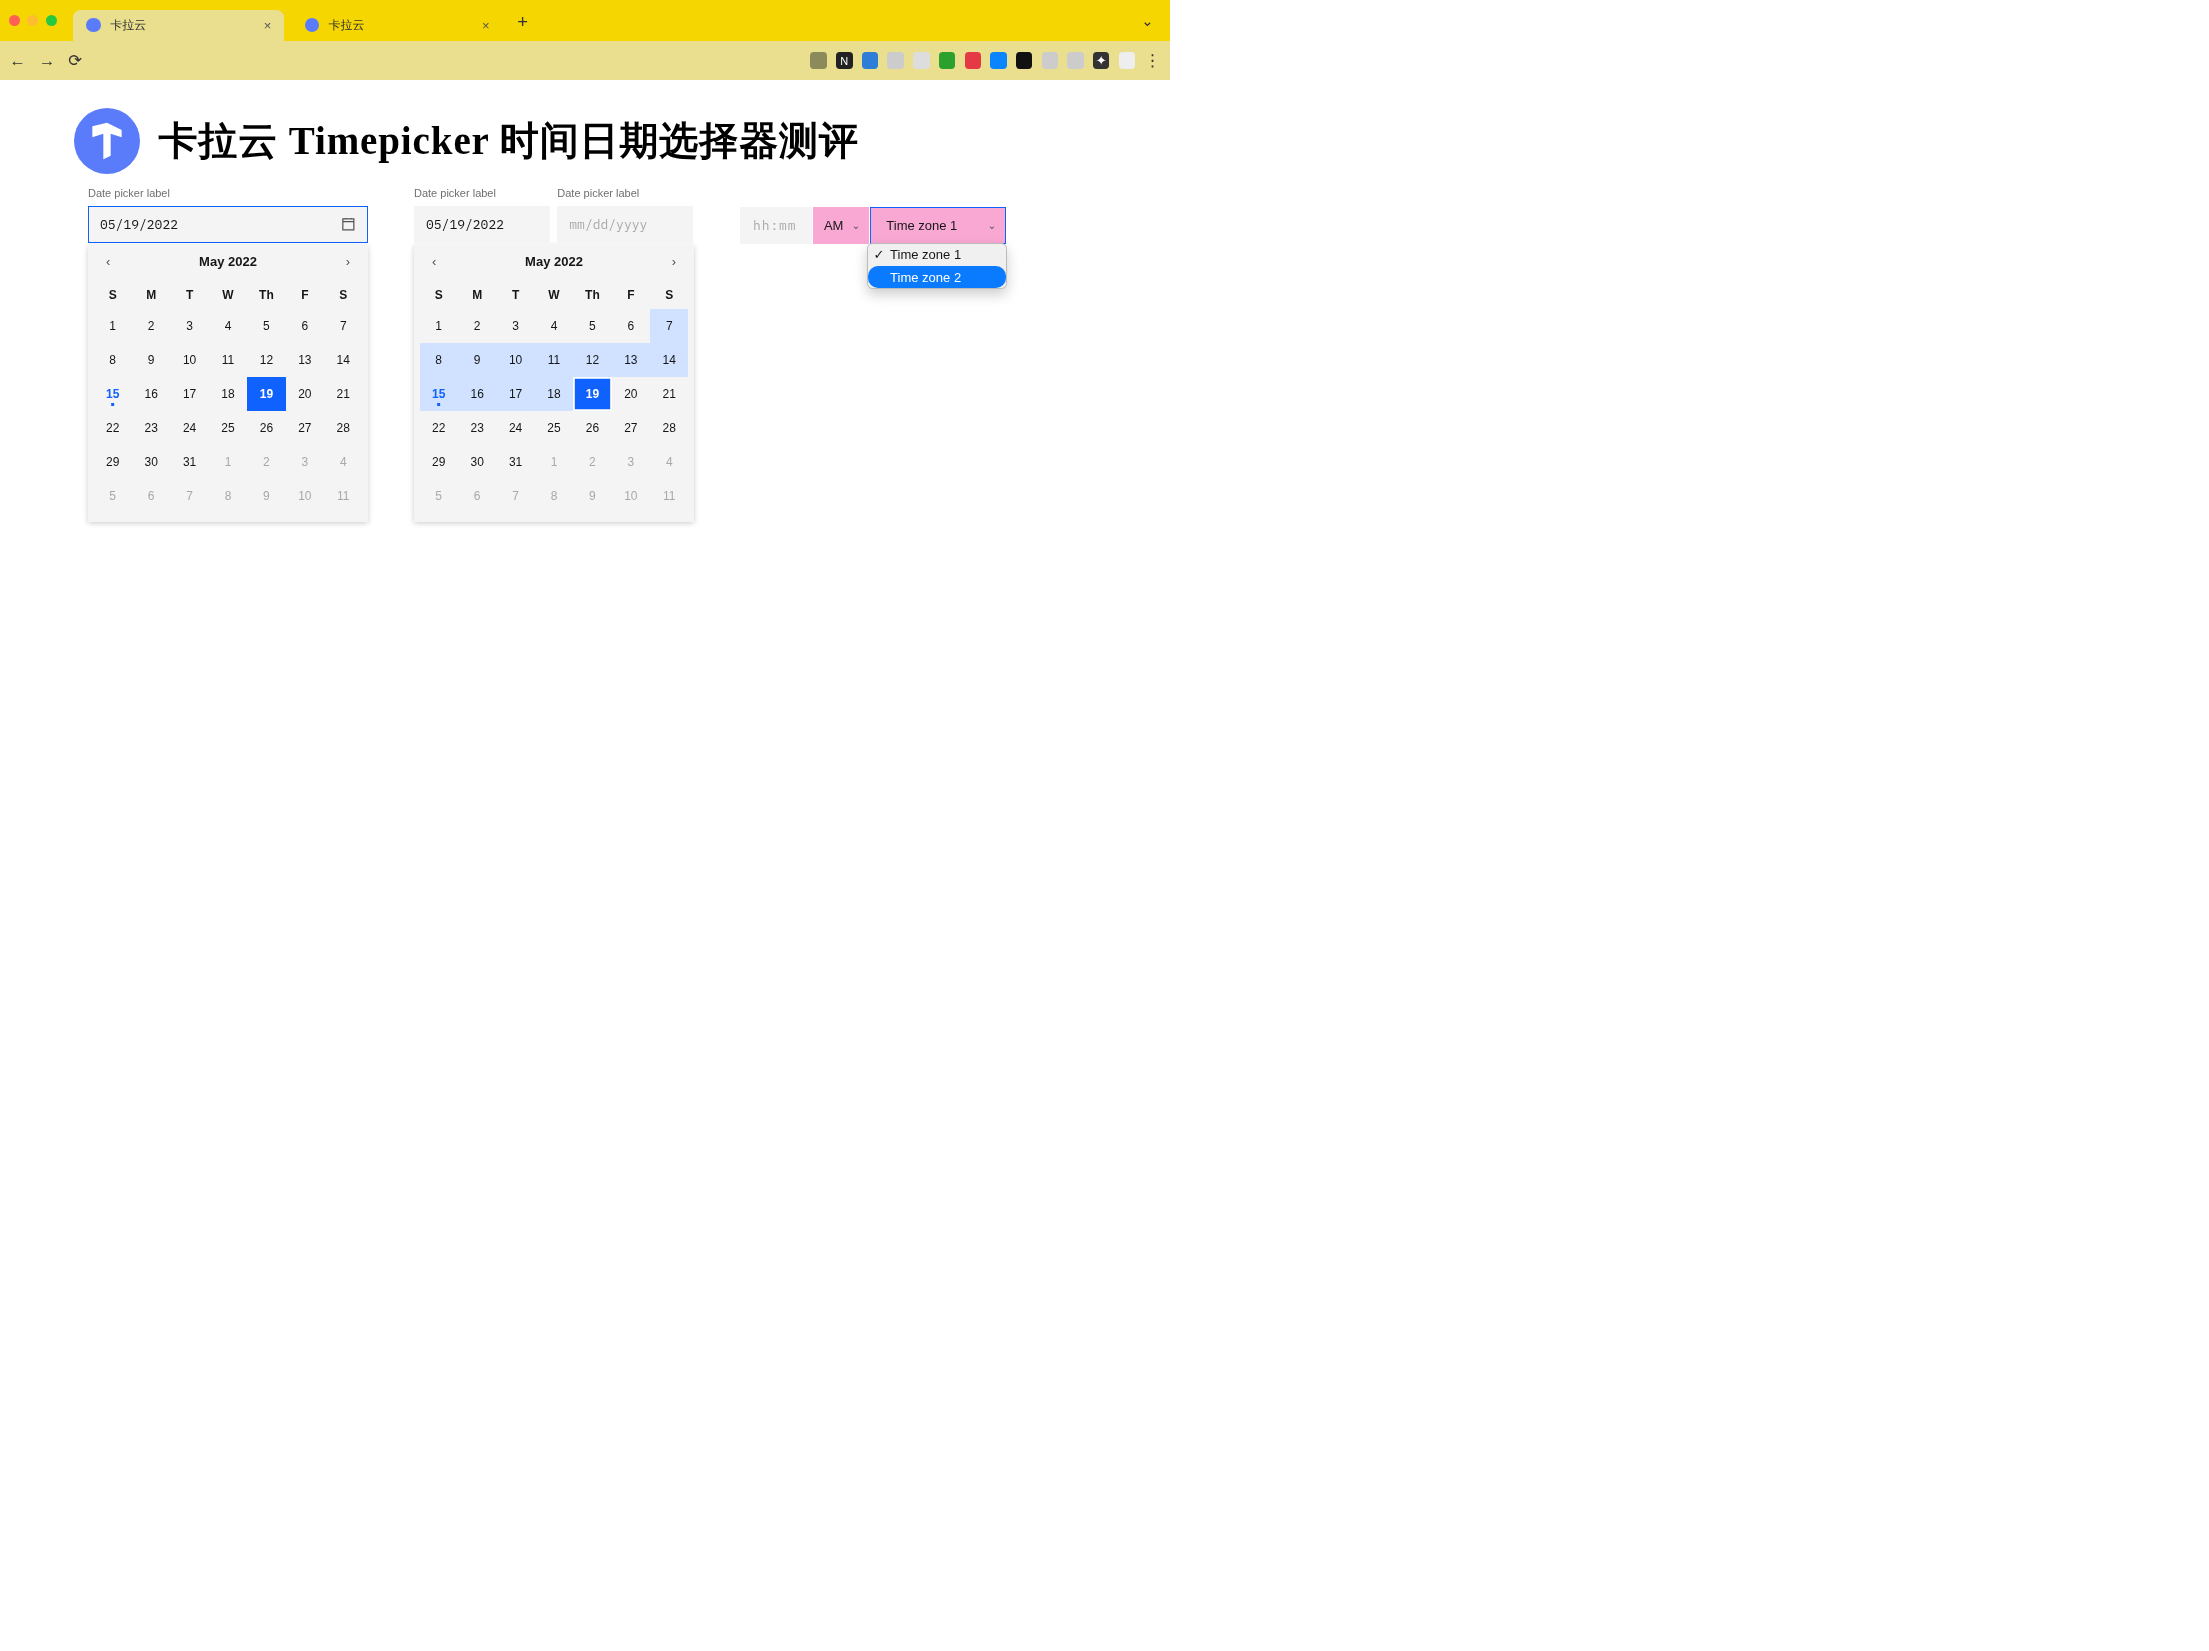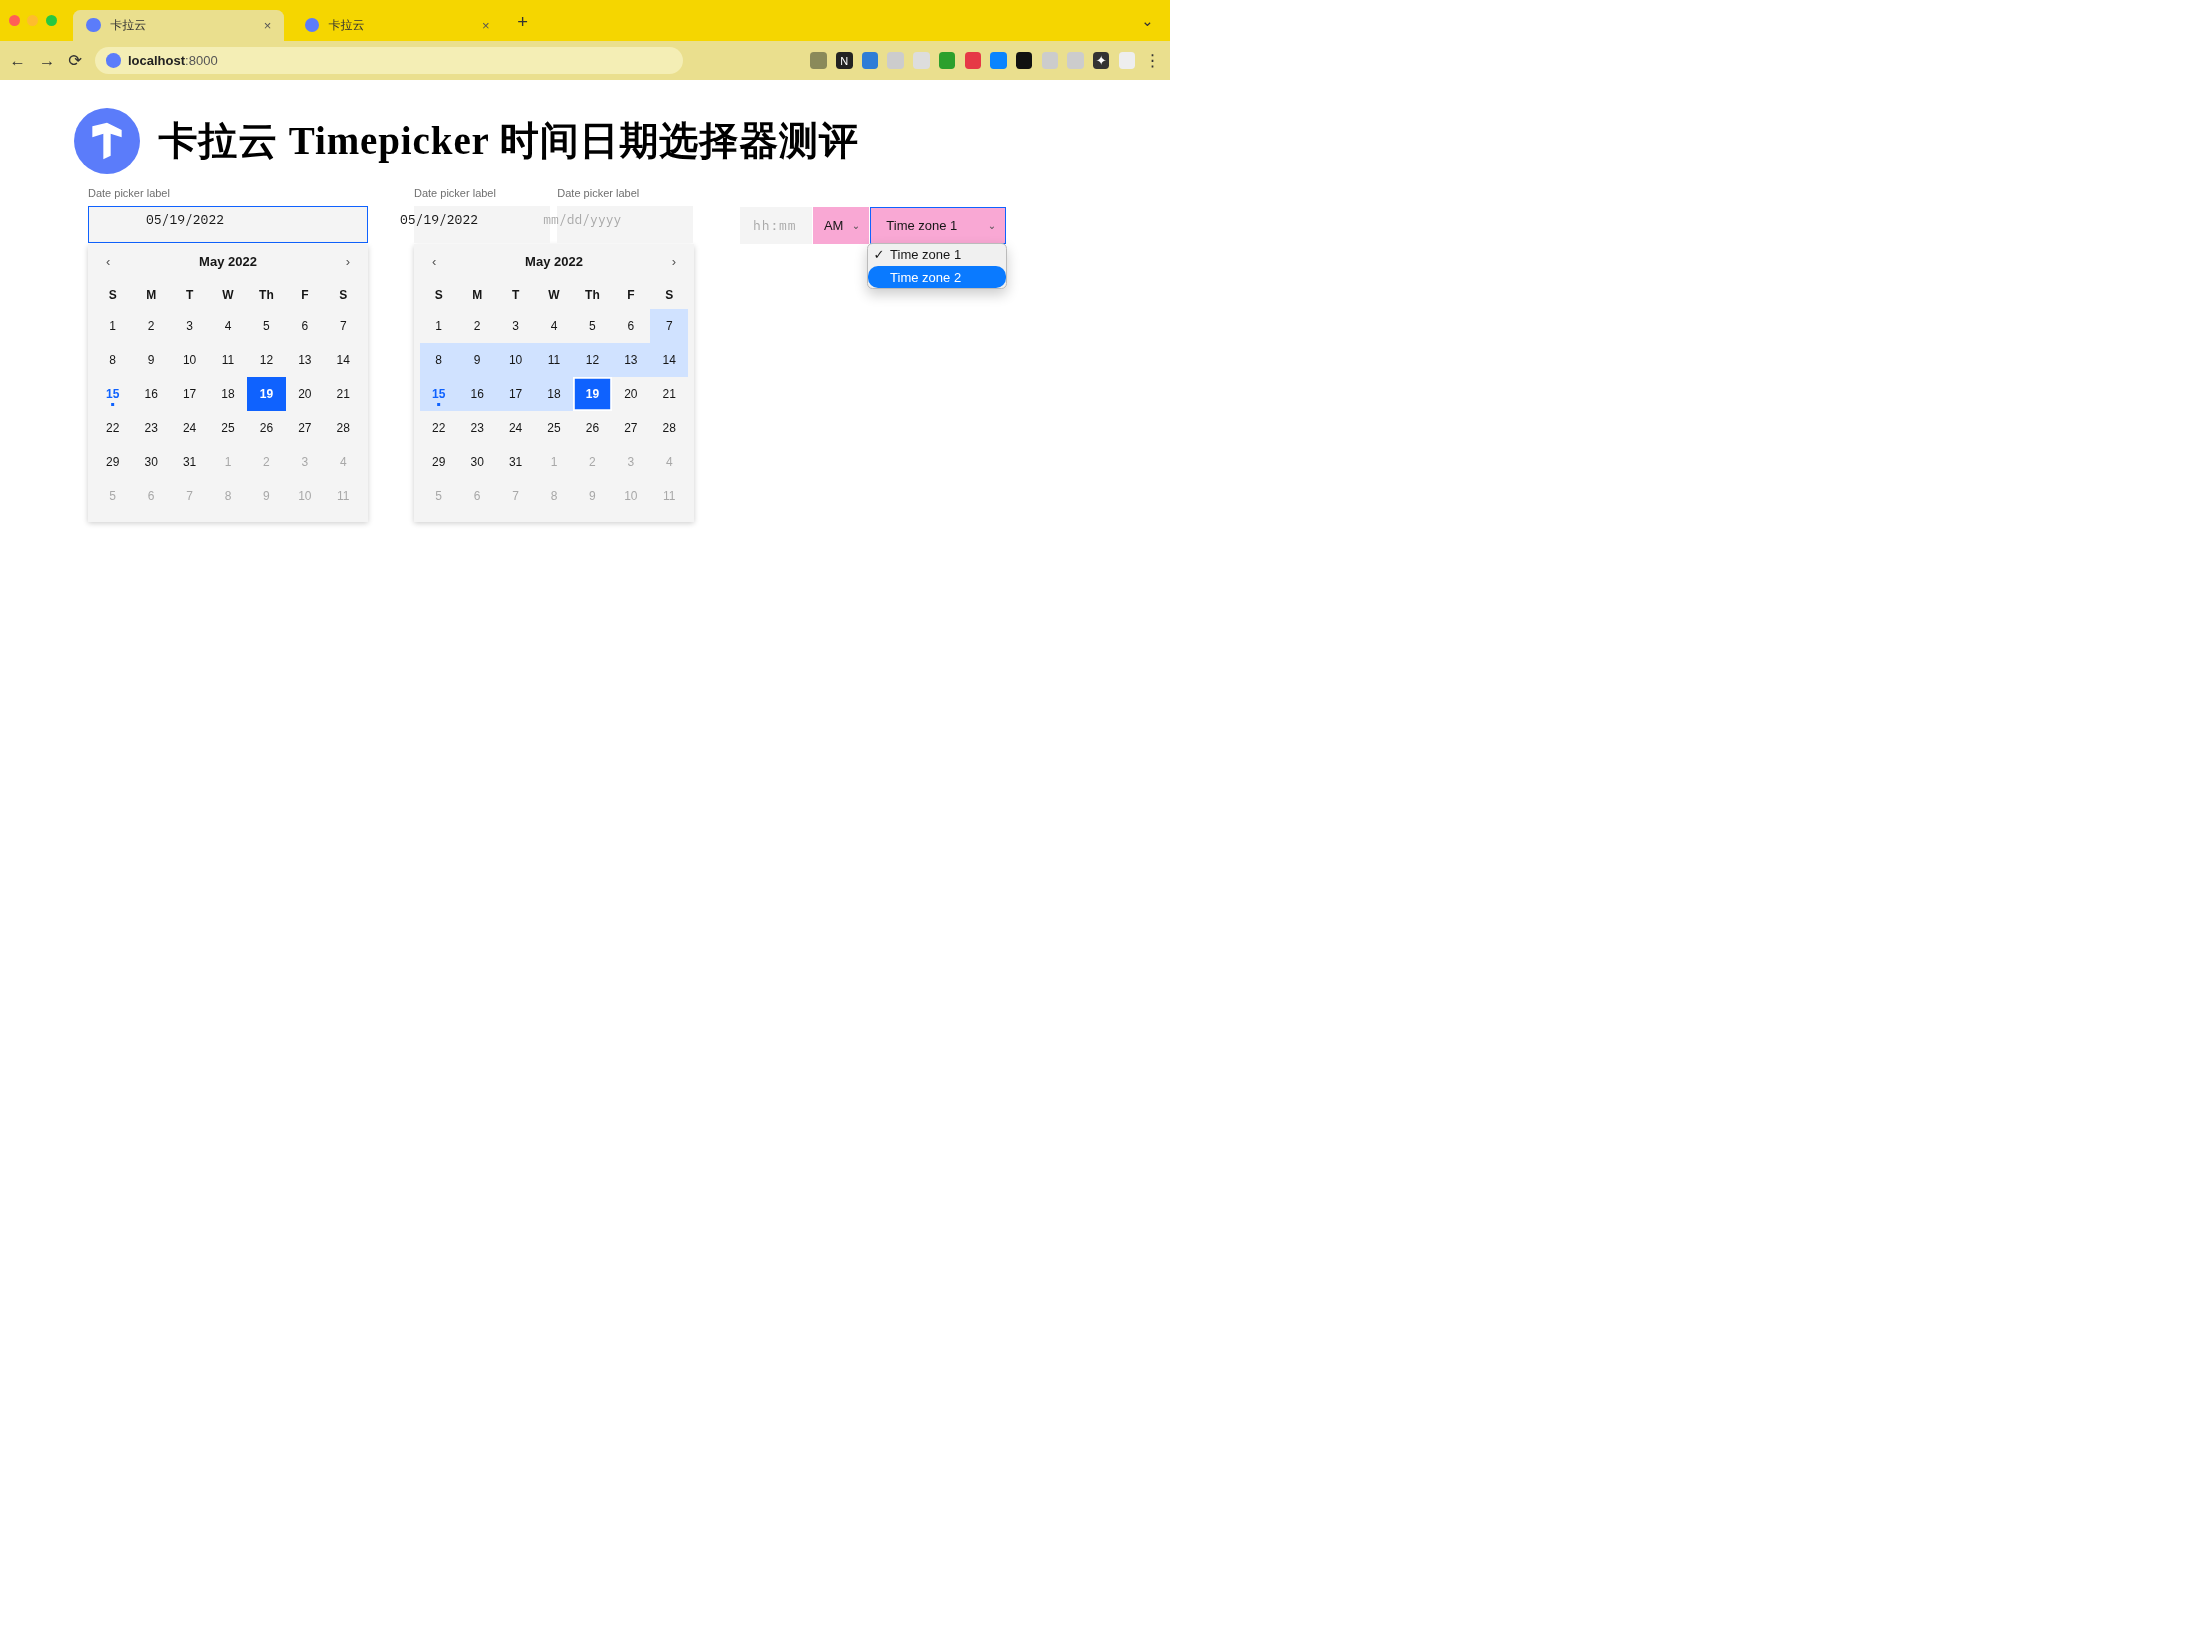--- a/index.html
+++ b/index.html
@@ -112,26 +112,25 @@
 .dp-label { font-size: 11px; color: #6f6f6f; margin-bottom: 7.3px; }
 .dp-labels-row { display: flex; gap: 7.3px; }
 .dp-labels-row .dp-label { width: 136px; }
 
 .dp-input {
   background: #f4f4f4;
   border: 1.8px solid transparent;
   height: 37px;
   display: flex;
   align-items: center;
-  padding: 4px 11px;
+  padding: 16px 11px;
   gap: 12px;
   font-size: 13px;
   color: #161616;
   width: 280px;
-  flex-direction: column;
 }
 .dp-input.focused { border: 1.8px solid #0f62fe; background:#f4f4f4;}
 .dp-input input {
   border: none; background: none; outline: none;
   font-size: 13px; color: #161616; flex: 1;
   font-family: "IBM Plex Mono", Menlo, monospace;
 }
 .dp-input input::placeholder { color: #a8a8a8; }
 .cal-icon { width: 14.7px; height: 14.7px; color: #525252; }
 
@@ -283,24 +282,20 @@
   <span class="newtab">+</span>
   <div class="chrome-spacer"></div>
   <span class="chrome-dropdown">⌄</span>
 </div>
 
 <div class="addrbar">
   <div class="nav-icons">
     <span>←</span>
     <span>→</span>
     <span>⟳</span>
-  </div>
-  <div class="omnibox">
-    <span class="favicon"></span>
-    <span><b style="color:#222;">localhost</b><span>:8000</span></span>
   </div>
   <div class="ext-icons">
     <div class="ext" style="background:#8a8a5a"></div>
     <div class="ext" style="background:#222;">N</div>
     <div class="ext" style="background:#2e7dd7"></div>
     <div class="ext" style="background:#ccc"></div>
     <div class="ext" style="background:#ddd"></div>
     <div class="ext" style="background:#2ca02c"></div>
     <div class="ext" style="background:#e63946"></div>
     <div class="ext" style="background:#0a84ff"></div>

